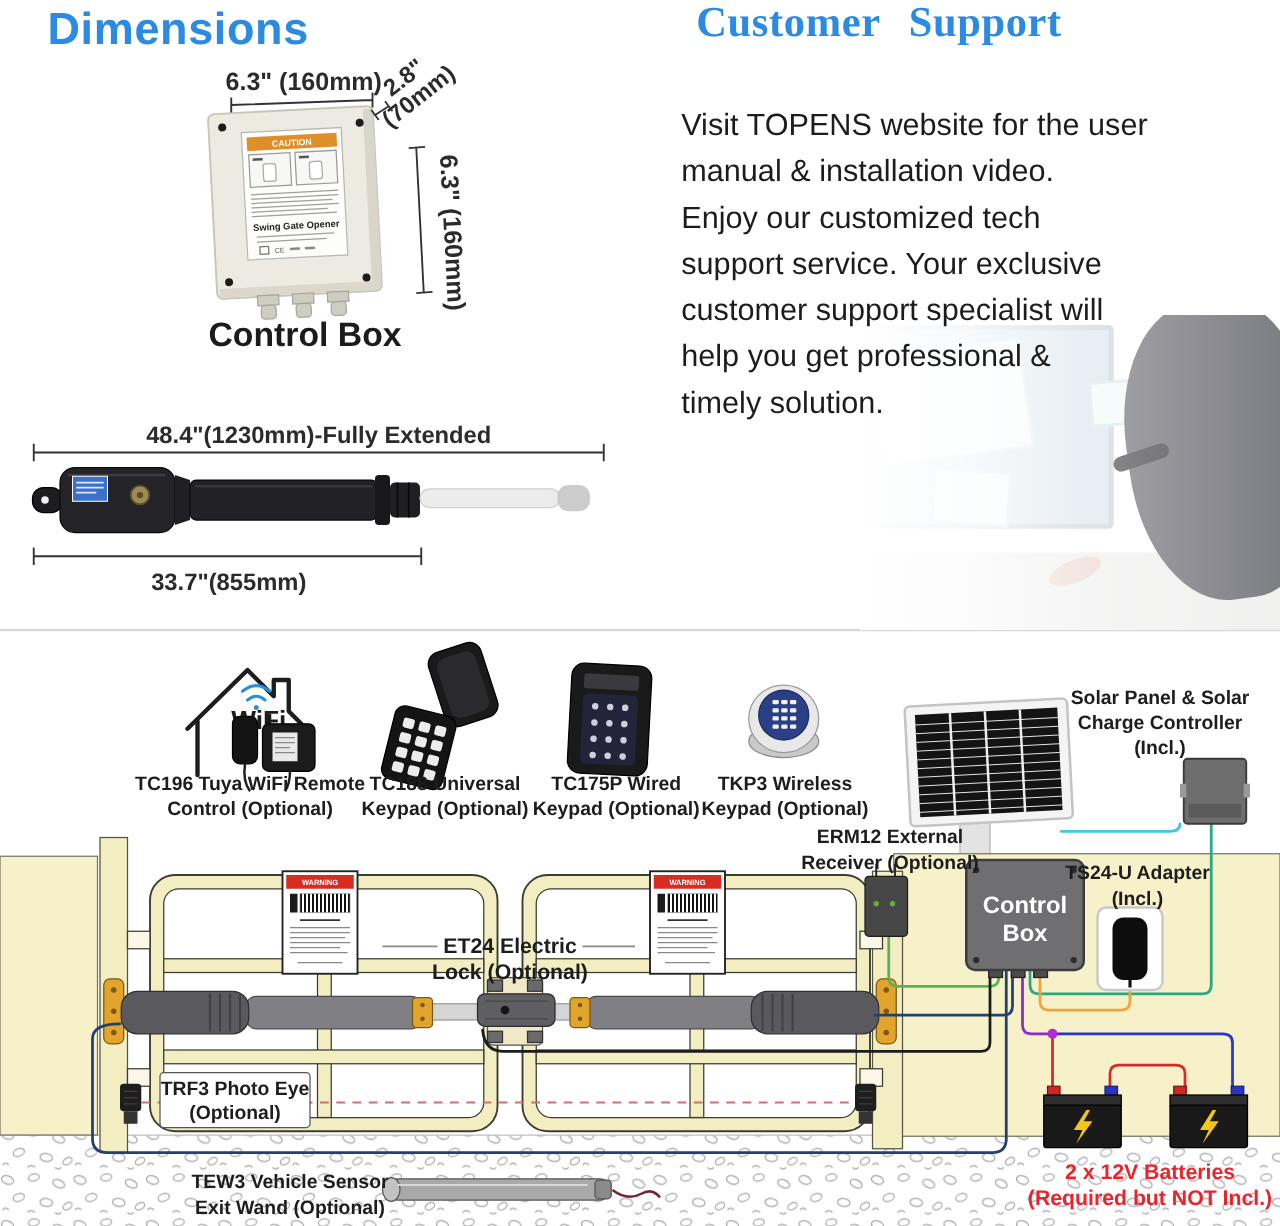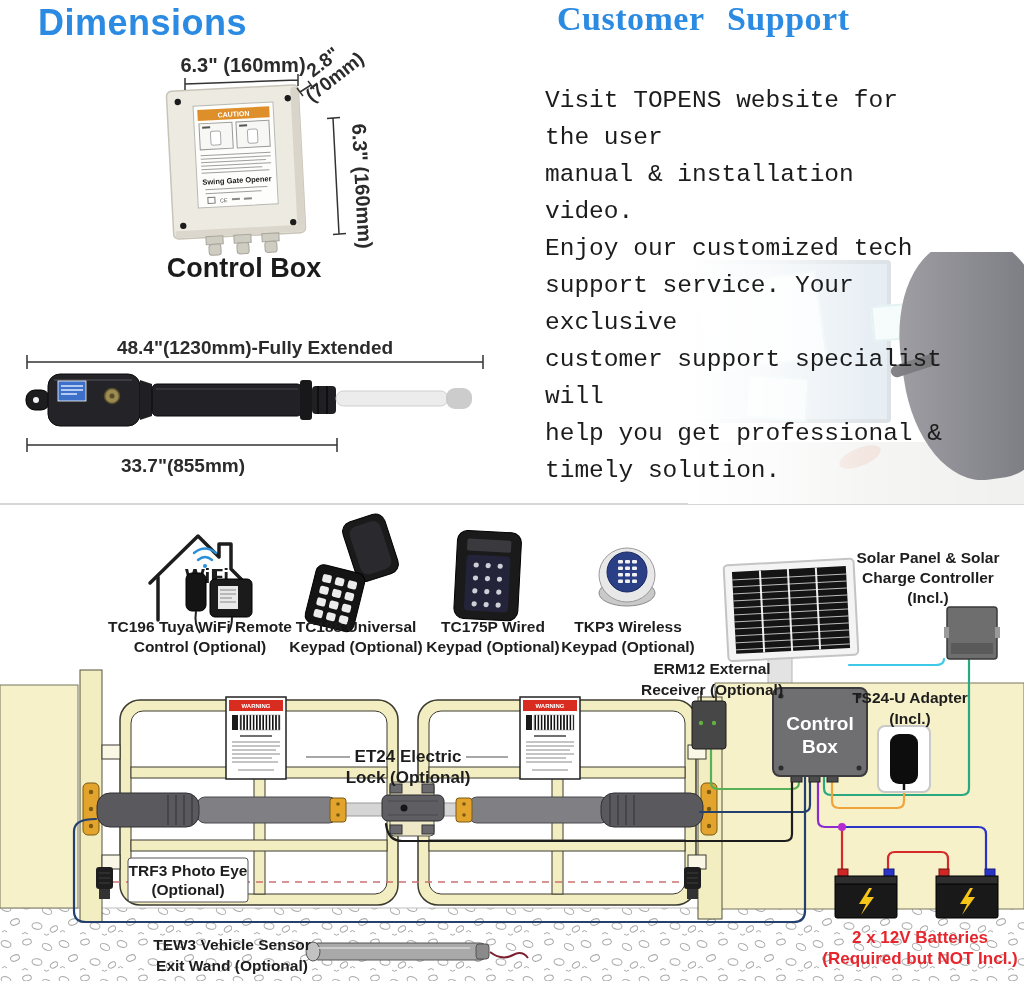--- a/index.html
+++ b/index.html
@@ -2,21 +2,21 @@
 <html><head>
 <meta charset="utf-8">
 <style>
   html,body{margin:0;padding:0;background:#fff;}
   .page{position:relative;width:1024px;height:981px;background:#fff;overflow:hidden;
         font-family:"Liberation Sans",sans-serif;color:#1d1d1d;}
   .h-blue{position:absolute;font-weight:bold;color:#2b8ae2;font-size:36px;letter-spacing:.5px;}
   #dim-title{left:38px;top:2px;}
   #support-title{left:557px;top:0px;font-size:34px;word-spacing:14px;z-index:3;font-family:Liberation Serif, serif;}
   .support-body{position:absolute;left:545px;top:82px;width:400px;z-index:3;
-        font-size:24.5px;line-height:37px;color:#1c1c1c;white-space:pre-line;font-family:Liberation Mono, monospace;}
+        font-size:24.5px;line-height:37px;color:#1c1c1c;white-space:pre-line;}
   
   .support-photo{position:absolute;left:688px;top:252px;width:336px;height:252px;z-index:1;overflow:hidden;}
   .sp-monitor{position:absolute;left:0;top:8px;width:195px;height:155px;background:#d4e1eb;border:4px solid #c3cdd5;border-radius:4px;}
   .sp-env-big{position:absolute;left:12px;top:26px;width:118px;height:84px;background:#f5fafb;border:2px solid #d9edef;transform:rotate(-8deg);}
   .sp-env1{position:absolute;left:184px;top:52px;width:46px;height:32px;background:#eff8f9;border:2px solid #cfe8ea;transform:rotate(-5deg);}
   .sp-env2{position:absolute;left:58px;top:124px;width:58px;height:40px;background:#eff8f9;border:2px solid #cfe8ea;transform:rotate(4deg);}
   .sp-papers{position:absolute;left:228px;top:82px;width:88px;height:74px;transform:rotate(7deg);
         background:repeating-linear-gradient(180deg,#efefef 0 5px,#d9d9d9 5px 7px);}
   .sp-person{position:absolute;right:-28px;top:-12px;width:150px;height:240px;background:#5a5a63;border-radius:45% 40% 42% 46%;transform:rotate(-8deg);}
   .sp-headset{position:absolute;right:88px;top:108px;width:46px;height:12px;background:#2b2b31;border-radius:6px;transform:rotate(-18deg);}

